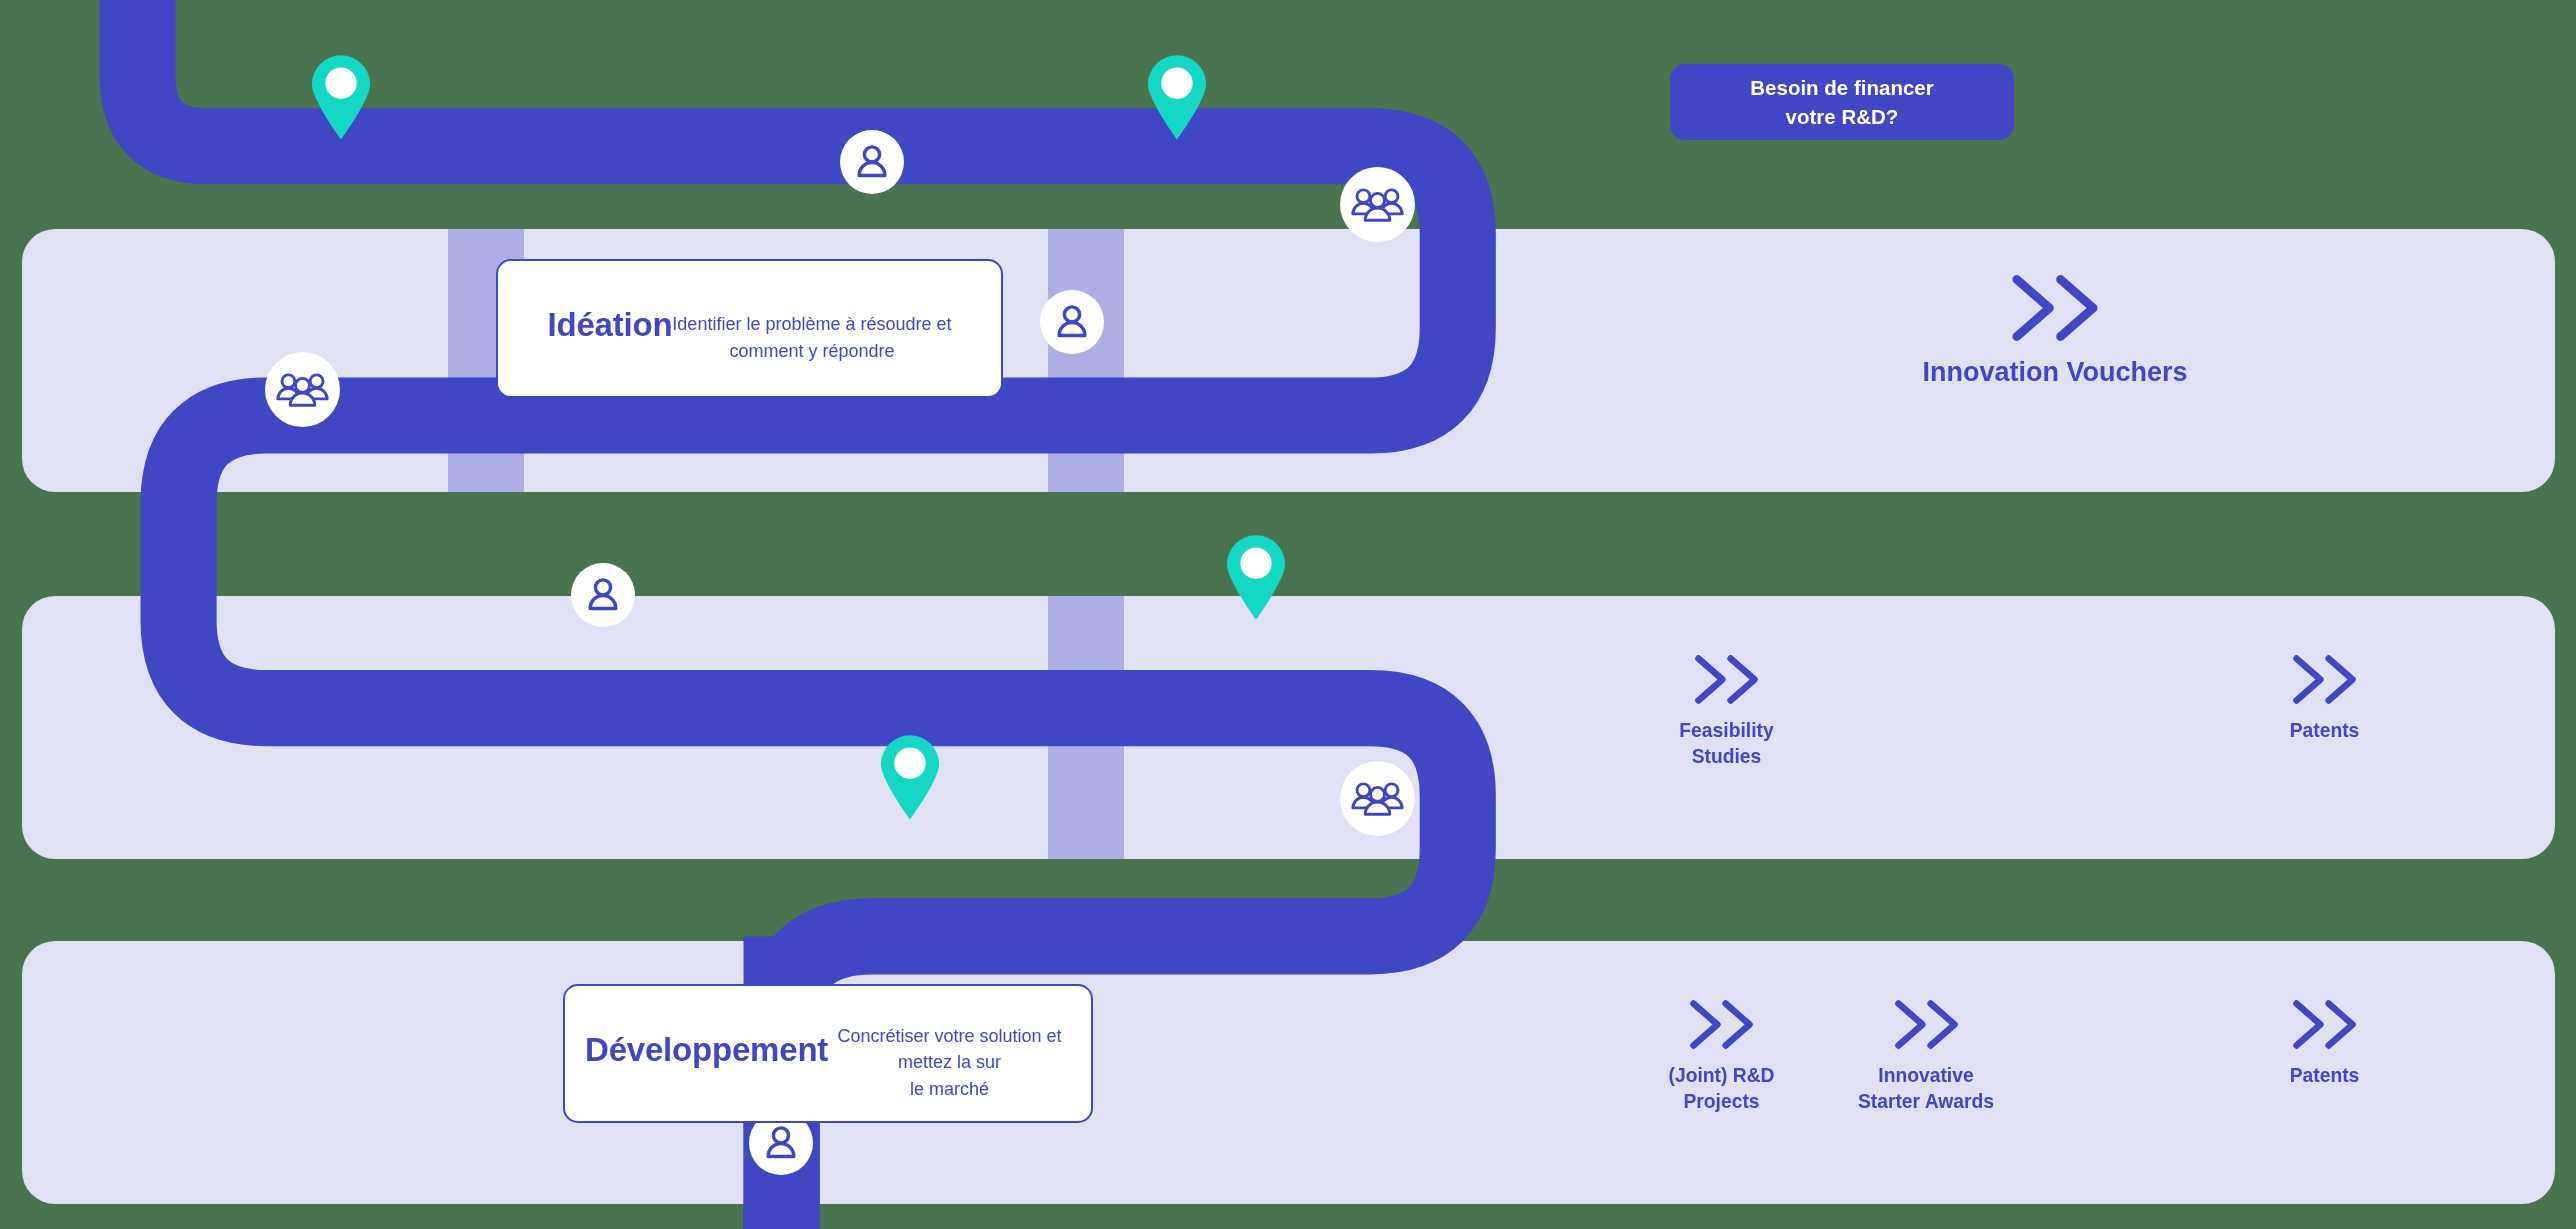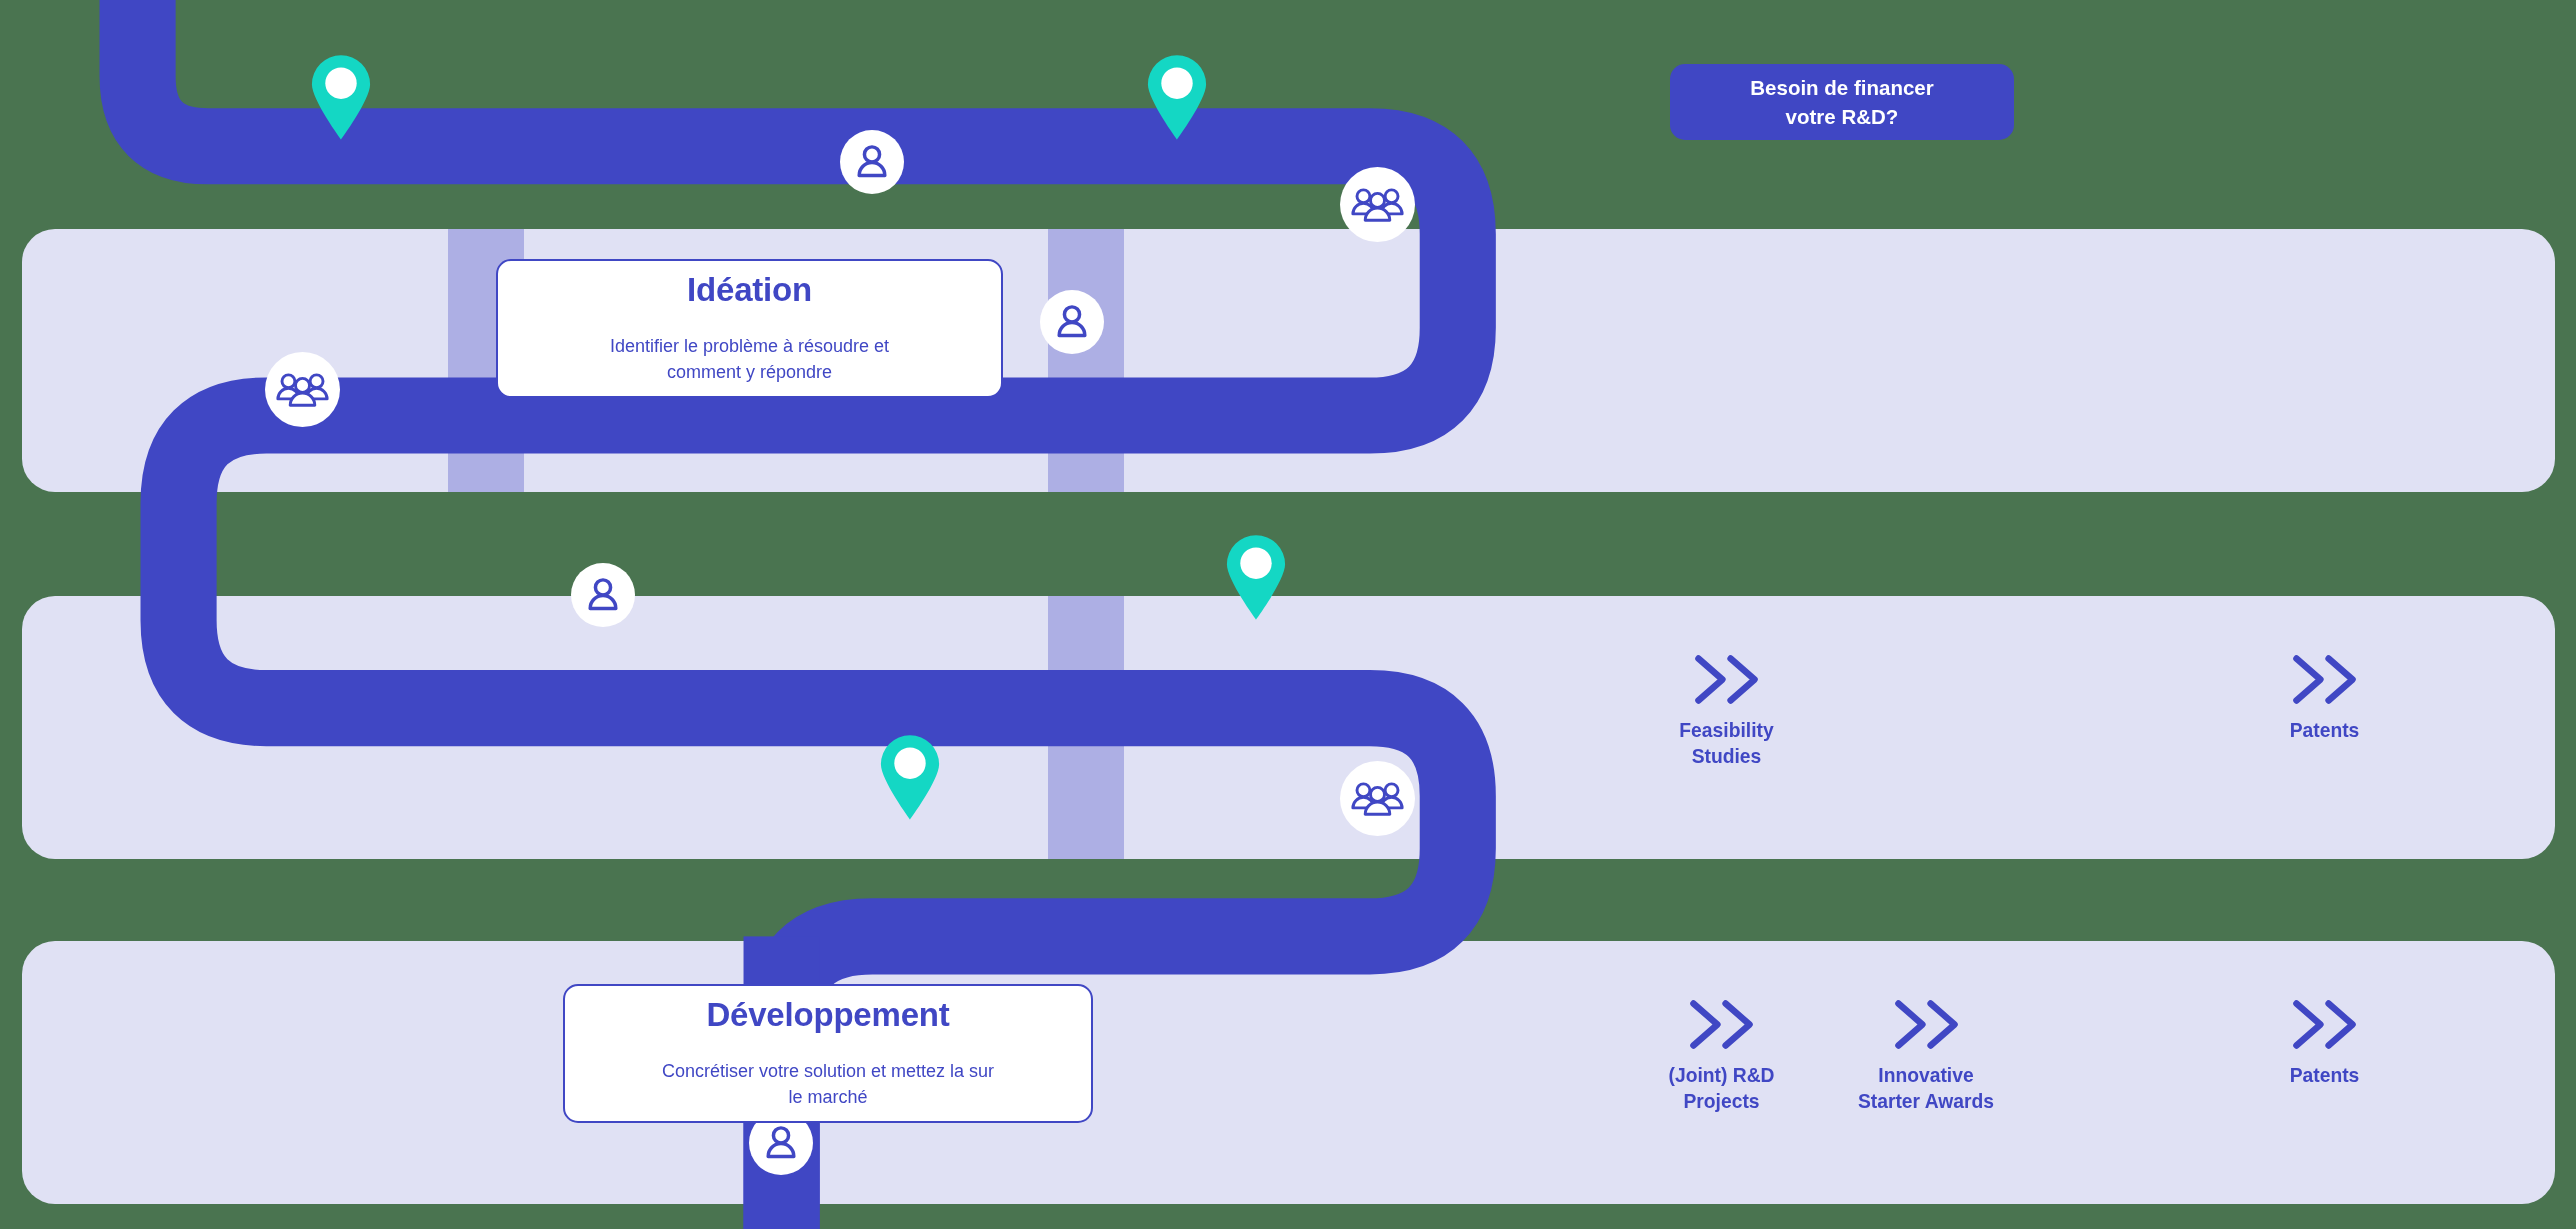--- a/index.html
+++ b/index.html
@@ -29,21 +29,21 @@
   
   #road{position:absolute;left:0;top:0;width:2576px;height:1229px;pointer-events:none;}
 
   
   .stage-card{
     position:absolute;
     background:#ffffff;
     border:2.3px solid #4047c4;
     border-radius:15px;
     box-sizing:border-box;
-    display:flex;flex-direction:column;
+    display:flex;flex-direction:row;
     align-items:center;justify-content:center;
     padding:10.5px 20px;
     text-align:center;
   }
   .stage-title{
     color:#4047c4;
     font-weight:bold;
     font-size:33px;
     line-height:1.12;
     letter-spacing:-0.2px;
@@ -244,20 +244,33 @@
 
 
   <div class="stage-card" style="left:563px;top:984px;width:530px;height:139px;">
     <div class="stage-title">Développement</div>
     <div class="stage-desc">
       <span>Concrétiser votre solution et mettez la sur</span><br>
       <span>le marché</span>
     </div>
   </div>
 
+  <div class="instr big" style="left:1862px;top:270px;width:386px;">
+    <span class="glyph">
+      <svg width="102" height="76" viewBox="0 0 175 130">
+        <g fill="none" stroke="#4047c4" stroke-width="15" stroke-linejoin="round" stroke-linecap="round">
+          <path d="M22 16 L78 65 L22 114"></path>
+          <path d="M97 16 L153 65 L97 114"></path>
+        </g>
+      </svg>
+    </span>
+    <div class="cap">
+      <span>Innovation Vouchers</span>
+    </div>
+  </div>
 
   <div class="instr small" style="left:1633px;top:650px;width:187px;">
     <span class="glyph">
       <svg width="75" height="59" viewBox="0 0 175 130">
         <g fill="none" stroke="#4047c4" stroke-width="15" stroke-linejoin="round" stroke-linecap="round">
           <path d="M22 16 L78 65 L22 114"></path>
           <path d="M97 16 L153 65 L97 114"></path>
         </g>
       </svg>
     </span>

